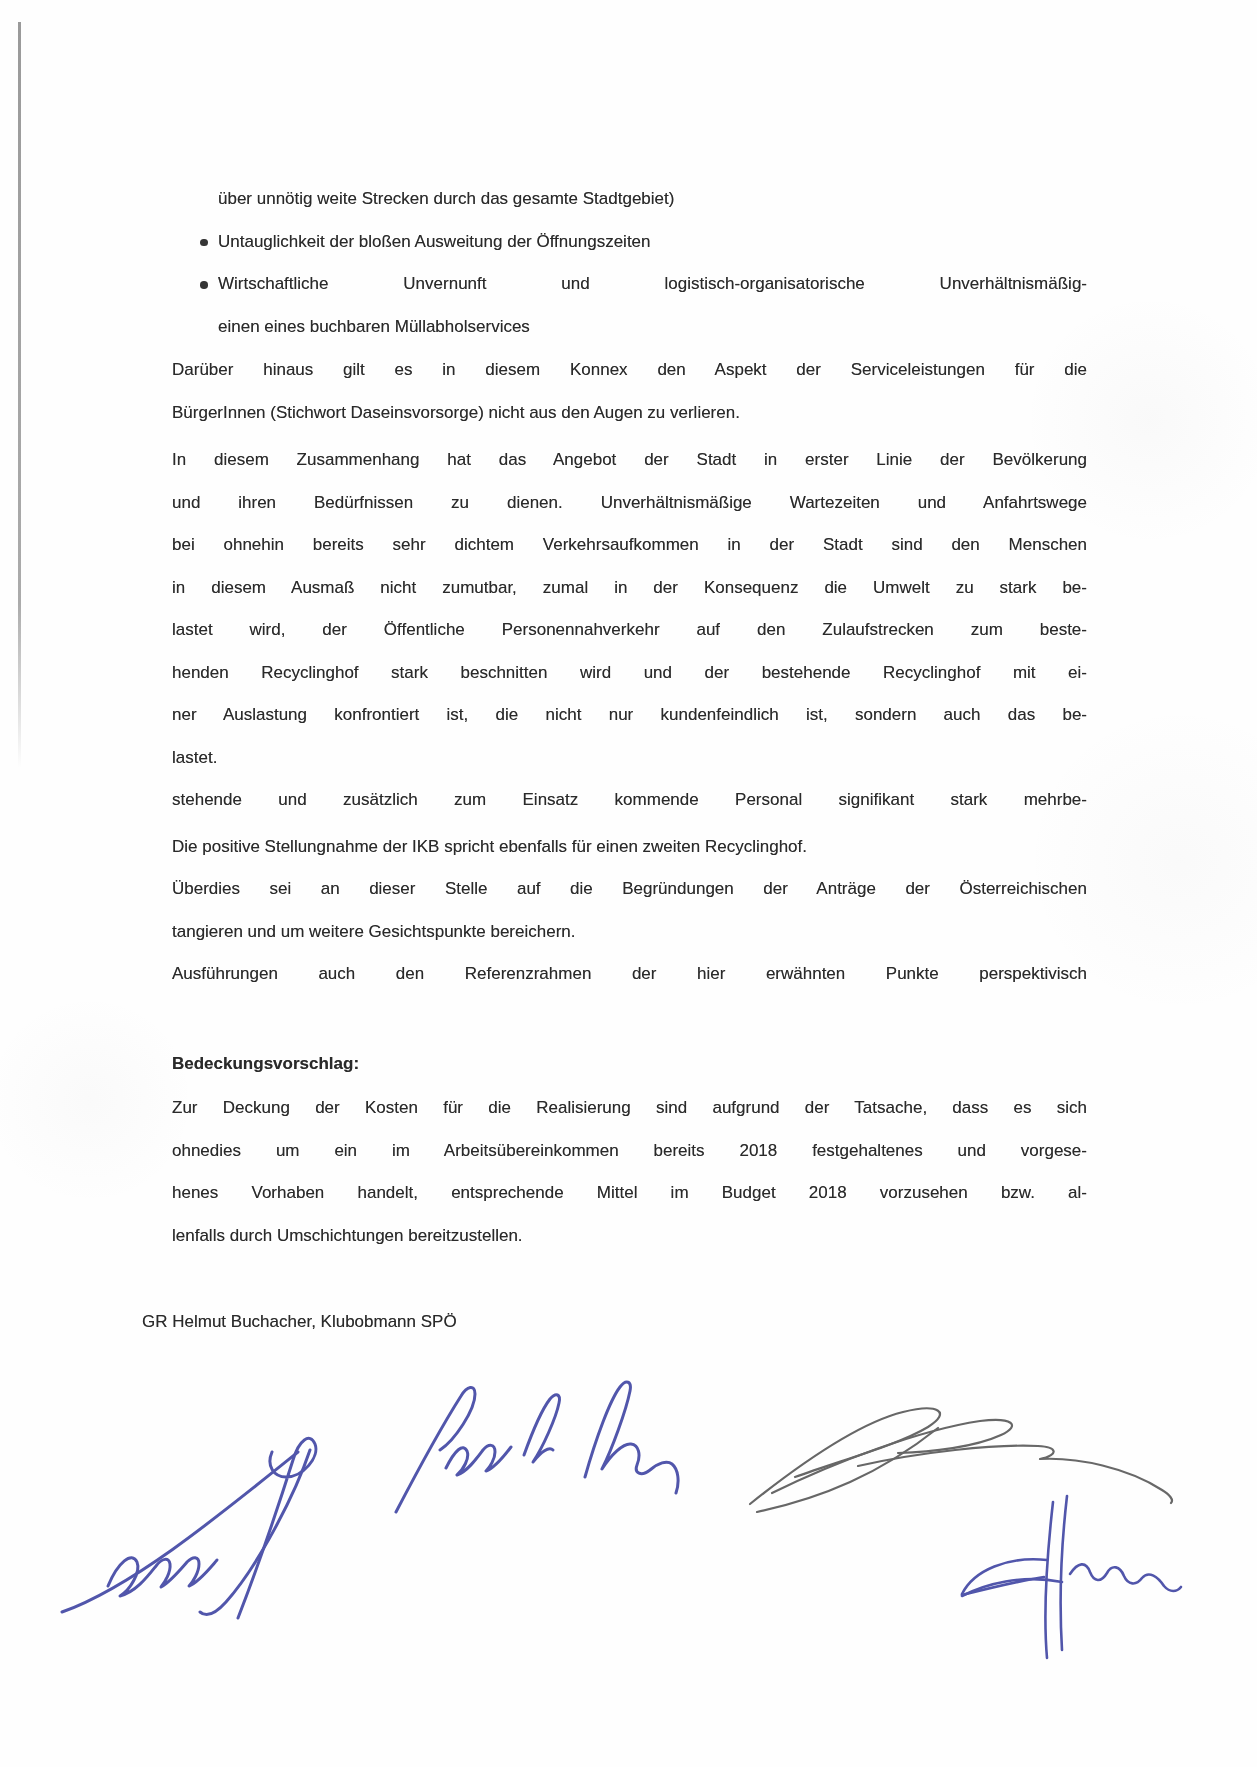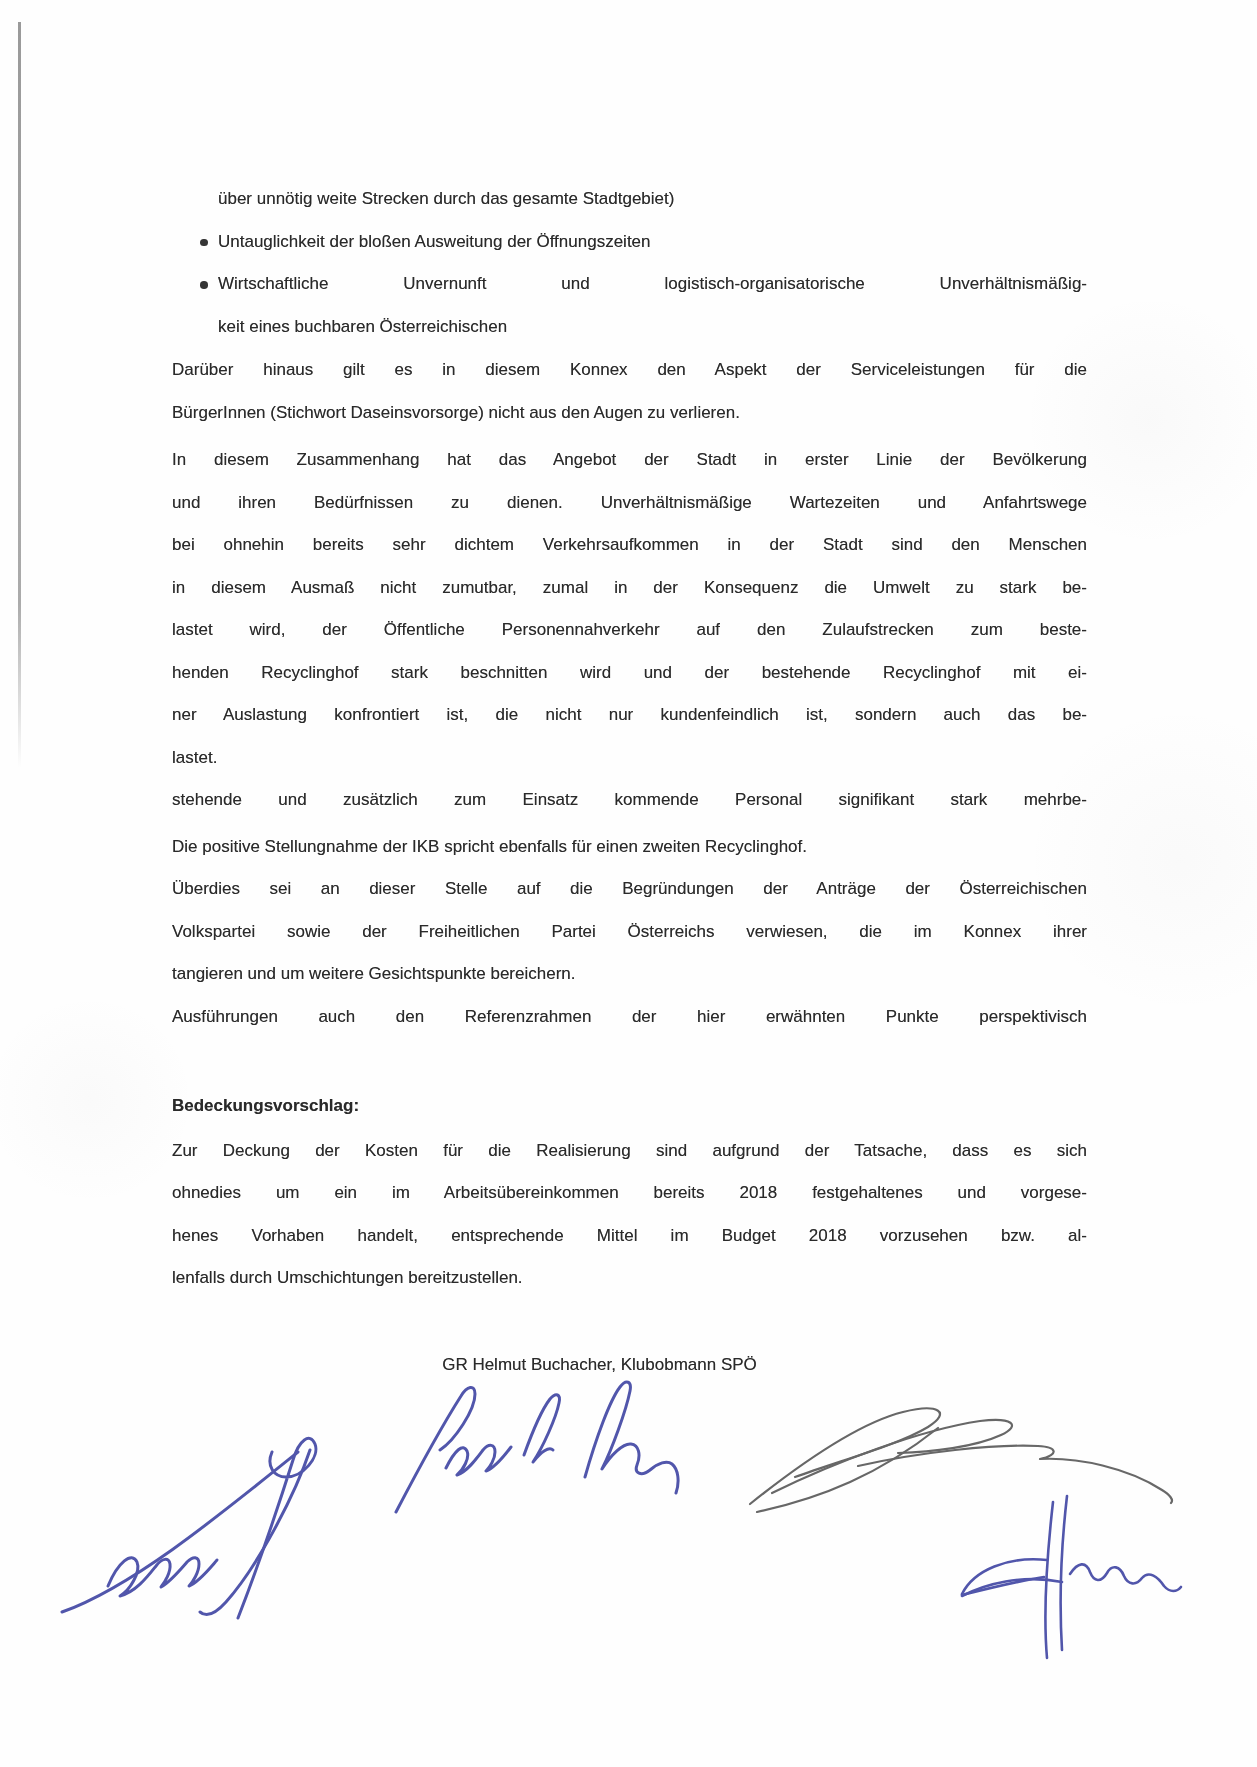--- a/index.html
+++ b/index.html
@@ -50,21 +50,20 @@
   .para4{margin-top:0;}
   .heading{
     margin-top:47px;
     font-weight:bold;
     line-height:42.5px;height:42.5px;
   }
   .para5{margin-top:2px;}
   .signatory{
     margin-top:44px;
     line-height:42.5px;height:42.5px;
-    text-align:center;
     transform:translateX(-30px);
   }
   .sig-layer{
     position:absolute;inset:0;width:1257px;height:1767px;
     pointer-events:none;
   }
 </style>
 </head>
 <body>
 
@@ -82,21 +81,21 @@
       <div class="bullet-item">
         <span class="dot"></span>
         <div>
             <div class="tline tlast">Untauglichkeit der bloßen Ausweitung der Öffnungszeiten</div>
           </div>
       </div>
       <div class="bullet-item">
         <span class="dot"></span>
         <div>
             <div class="tline">Wirtschaftliche Unvernunft und logistisch-organisatorische Unverhältnismäßig-</div>
-            <div class="tline tlast">keit eines buchbaren Österreichischen</div>
+            <div class="tline tlast">einen eines buchbaren Müllabholservices</div>
           </div>
       </div>
     </div>
 
     <div class="para1">
         <div class="tline">Darüber hinaus gilt es in diesem Konnex den Aspekt der Serviceleistungen für die</div>
         <div class="tline tlast">BürgerInnen (Stichwort Daseinsvorsorge) nicht aus den Augen zu verlieren.</div>
       </div>
 
     <div class="para2">
@@ -110,21 +109,20 @@
         <div class="tline tlast">lastet.</div>
         <div class="tline">stehende und zusätzlich zum Einsatz kommende Personal signifikant stark mehrbe-</div>
       </div>
 
     <div class="para3">
         <div class="tline tlast">Die positive Stellungnahme der IKB spricht ebenfalls für einen zweiten Recyclinghof.</div>
       </div>
 
     <div class="para4">
         <div class="tline">Überdies sei an dieser Stelle auf die Begründungen der Anträge der Österreichischen</div>
-        <div class="tline">Volkspartei sowie der Freiheitlichen Partei Österreichs verwiesen, die im Konnex ihrer</div>
         <div class="tline tlast">tangieren und um weitere Gesichtspunkte bereichern.</div>
         <div class="tline">Ausführungen auch den Referenzrahmen der hier erwähnten Punkte perspektivisch</div>
       </div>
 
     <div class="heading">Bedeckungsvorschlag:</div>
 
     <div class="para5">
         <div class="tline">Zur Deckung der Kosten für die Realisierung sind aufgrund der Tatsache, dass es sich</div>
         <div class="tline">ohnedies um ein im Arbeitsübereinkommen bereits 2018 festgehaltenes und vorgese-</div>
         <div class="tline">henes Vorhaben handelt, entsprechende Mittel im Budget 2018 vorzusehen bzw. al-</div>

